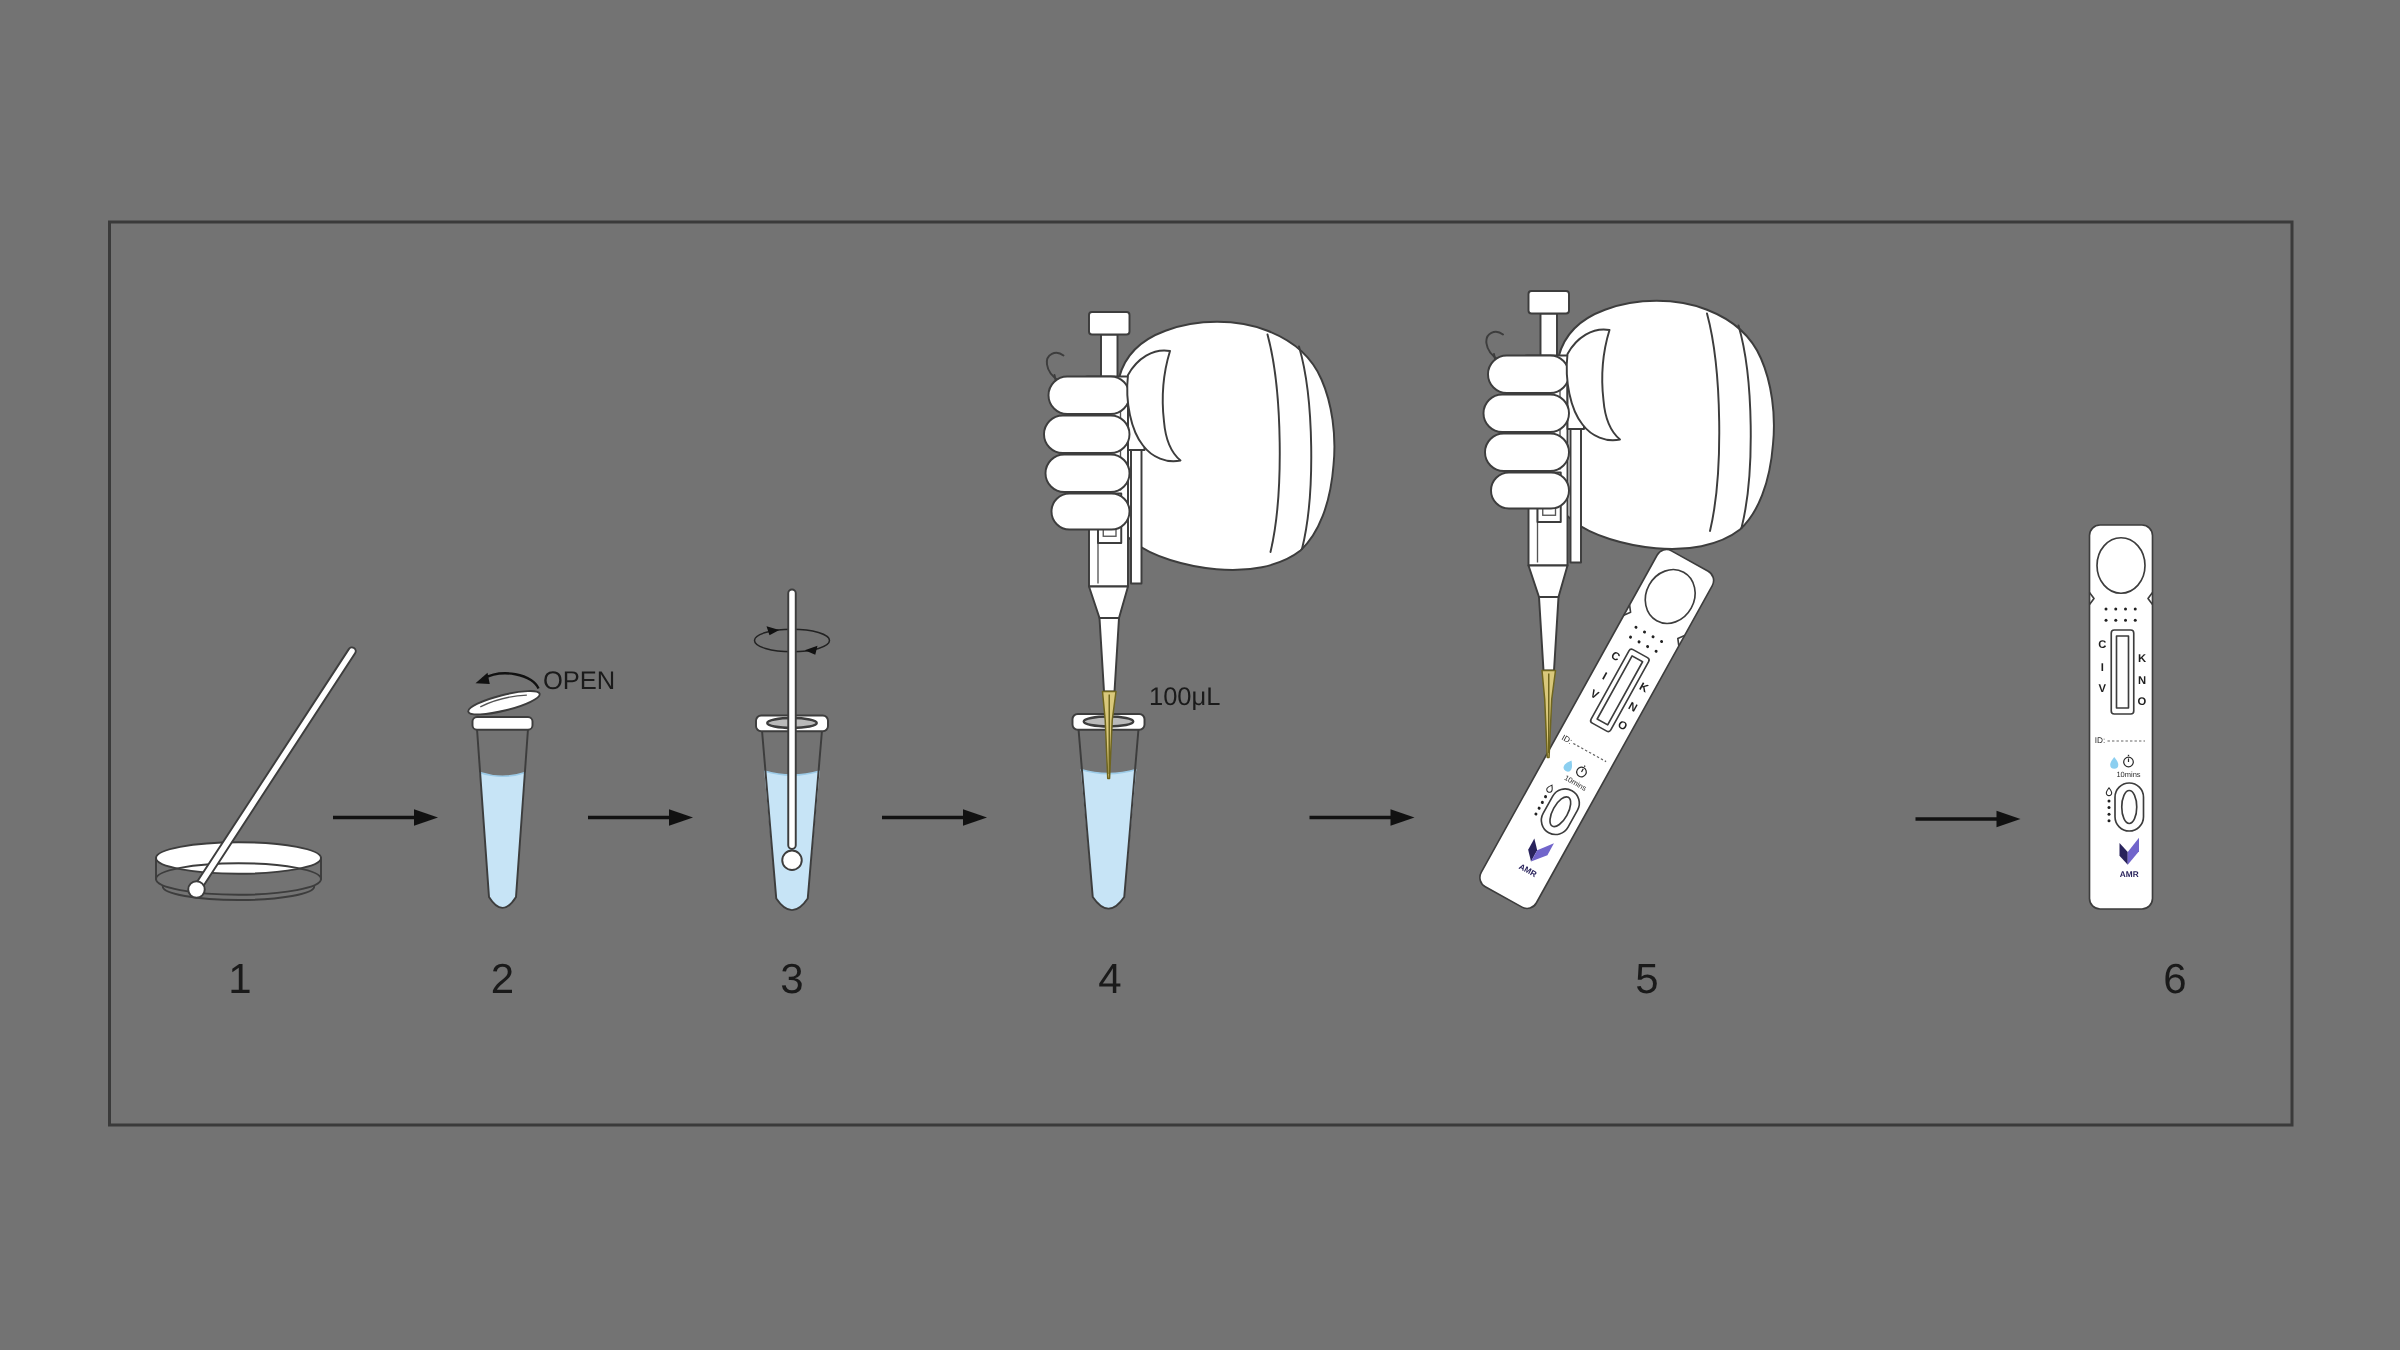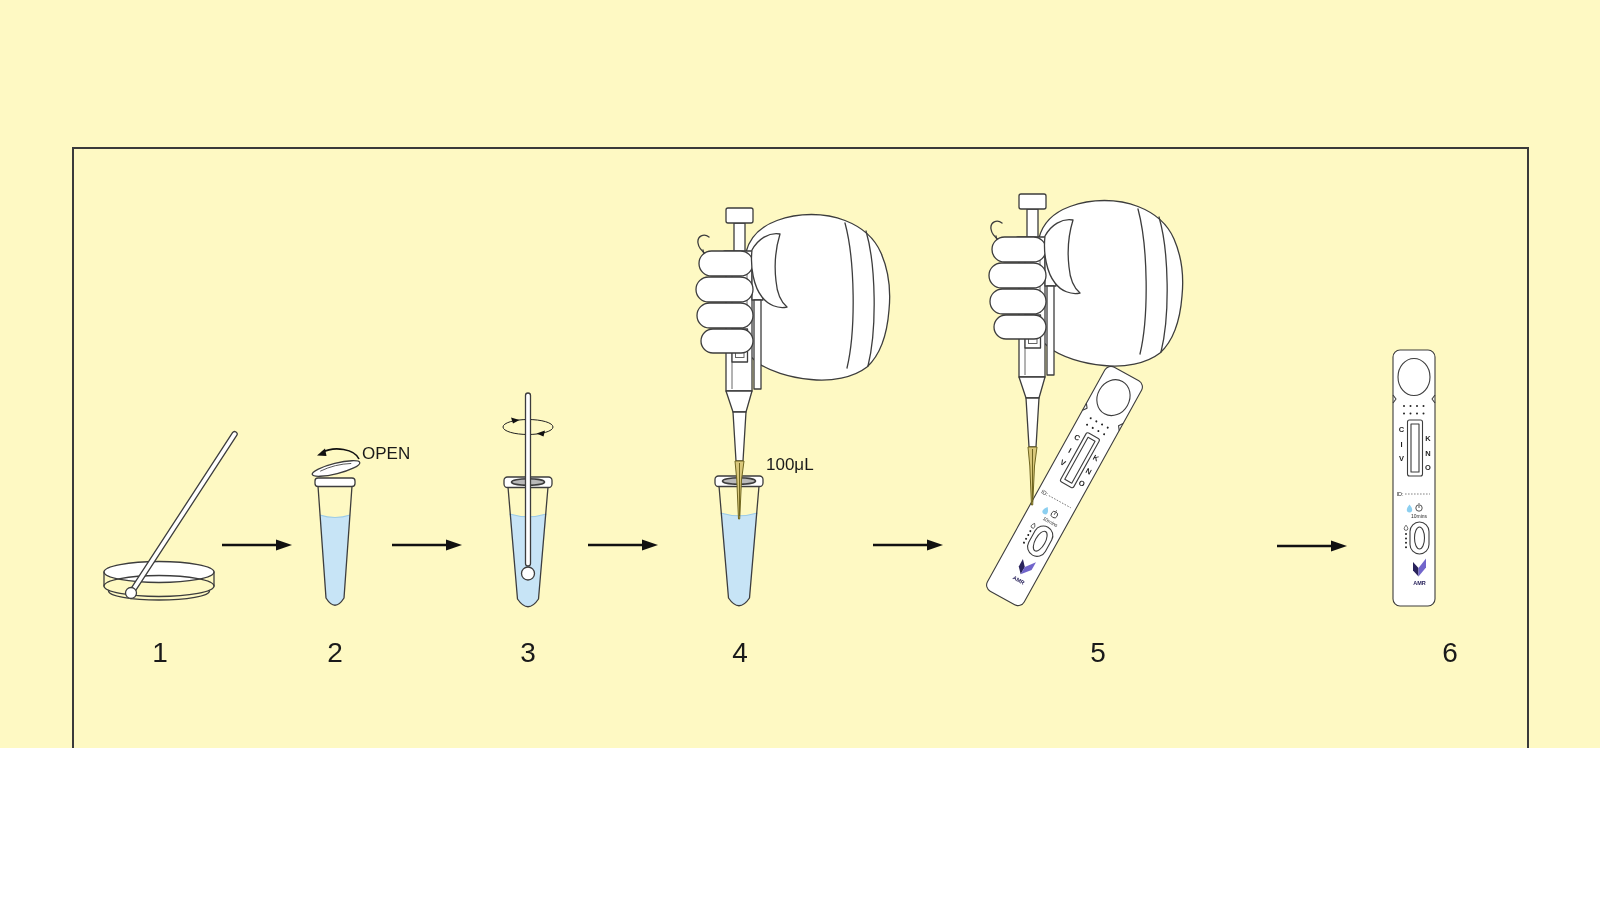--- a/index.html
+++ b/index.html
@@ -1,16 +1,16 @@
 <!DOCTYPE html>
 <html><head>
 <meta charset="utf-8">
 <style>
   html,body{margin:0;padding:0;background:#ffffff;}
-  .stage{position:relative;width:1600px;height:748px;background:#fef9c3;overflow:hidden;
+  .stage{position:relative;width:1600px;height:900px;background:#737373;overflow:hidden;
          font-family:"Liberation Sans",sans-serif;text-align:right;}
   svg{position:absolute;left:0;top:0;}
   .ln{fill:none;stroke:#3d3d3d;stroke-width:1.3;stroke-linecap:round;stroke-linejoin:round;}
   .fw{fill:#ffffff;stroke:#3d3d3d;stroke-width:1.3;stroke-linejoin:round;}
   .thin{fill:none;stroke:#555;stroke-width:0.9;}
   .blk{fill:#111;}
   .arrowline{stroke:#111;stroke-width:2.4;}
   .stepnum{font-family:"Liberation Sans",sans-serif;font-size:28px;fill:#1a1a1a;text-anchor:middle;}
   .biglabel{font-family:"Liberation Sans",sans-serif;font-size:17px;fill:#1a1a1a;}
   .cas-letter{font-family:"Liberation Sans",sans-serif;font-size:7.5px;font-weight:bold;

